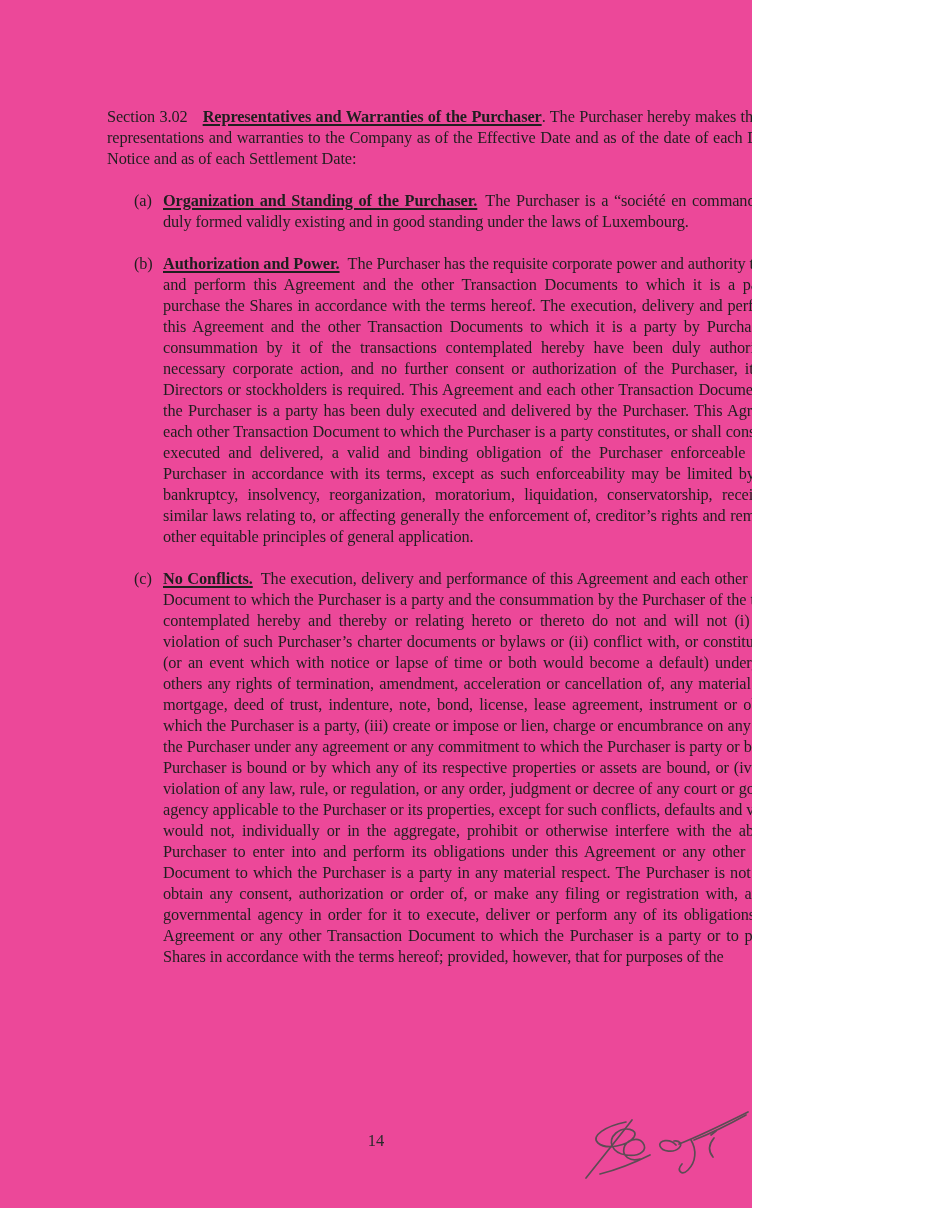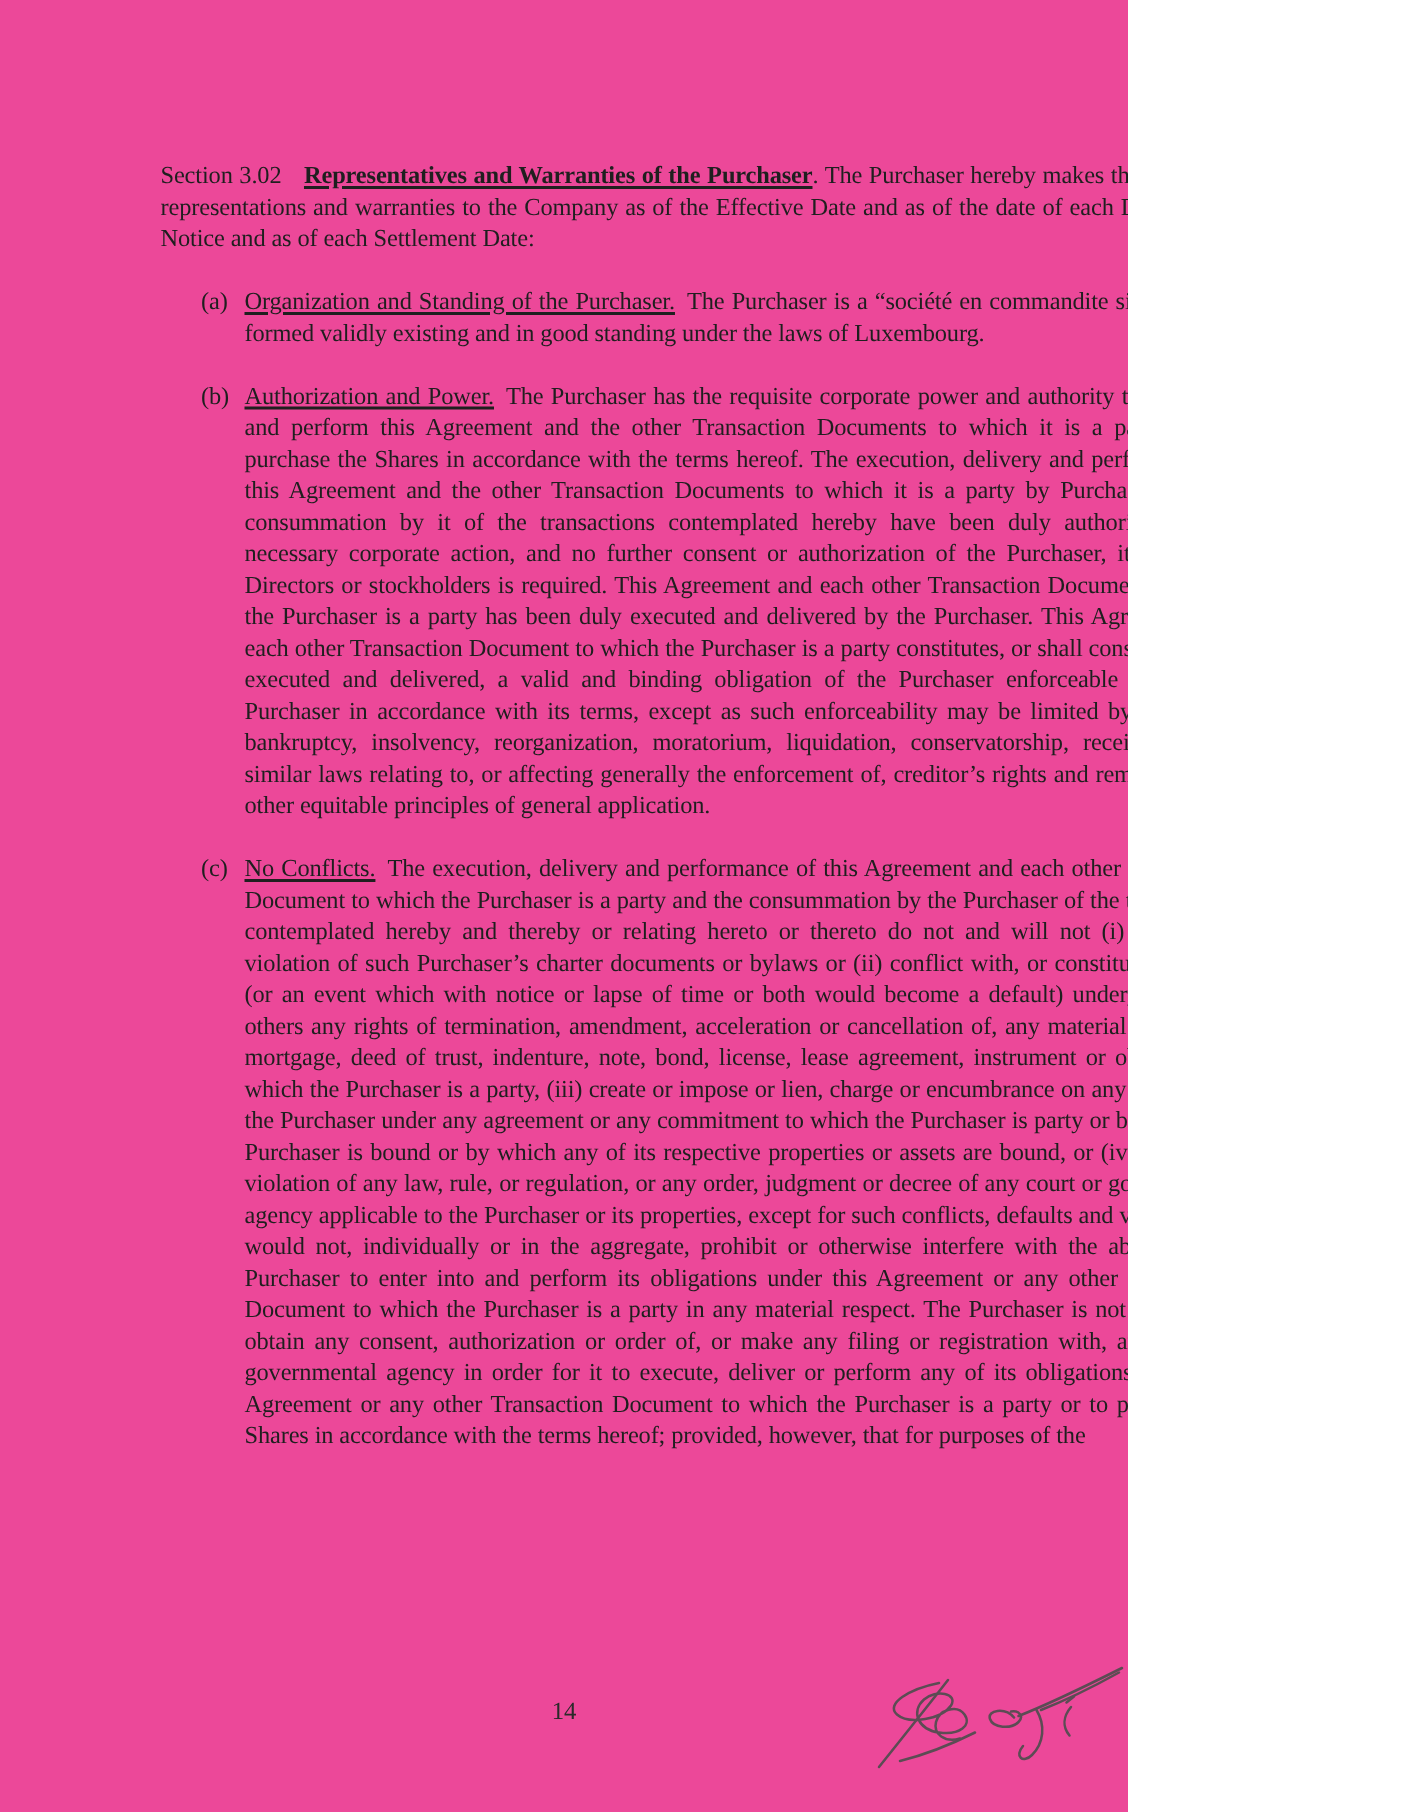--- a/index.html
+++ b/index.html
@@ -46,21 +46,21 @@
     flex: none;
     width: 56px;
     padding-left: 27px;
     box-sizing: border-box;
   }
   .clause-text {
     flex: 1;
     text-align: justify;
   }
   .clause-title {
-    font-weight: normal;
+    font-weight: bold;
     text-decoration: underline;
     text-decoration-thickness: 1.5px;
     text-underline-offset: 2px;
     margin-right: 8px;
   }
   .page-number {
     position: absolute;
     top: 1131px;
     left: 0;
     width: 100%;

